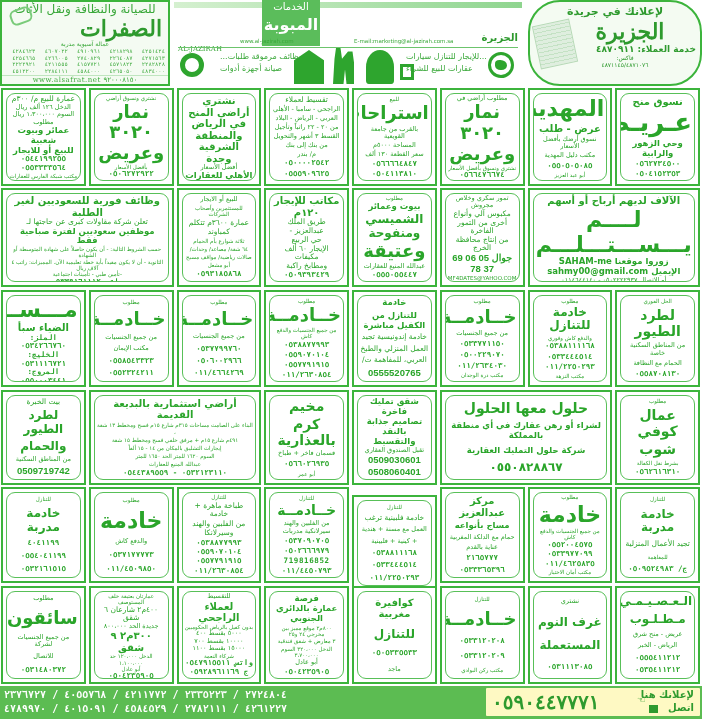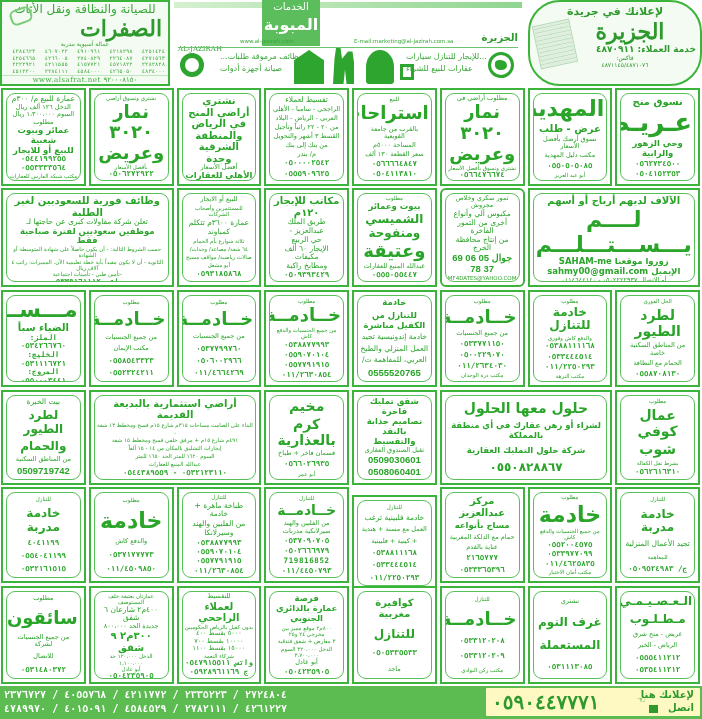--- a/index.html
+++ b/index.html
@@ -235,21 +235,21 @@
       </div>
       <div class="ad" style="left: 527.5px; width: 172.5px; top: 188px; height: 99px;">
         <div class="ad-inner">
           <div class="s10">الآلاف لديهم أرباح أو أسهم</div>
           <div class="s22">لــــم يـــســـتـــلـــم</div>
           <div class="s8">زوروا موقعنا SAHAM-me</div>
           <div class="s8">الإيميل sahmy00@gmail.com</div>
           <div class="s6">أو الاتصال ٠٥٠٢٢٢٢٩٣٧ - ٠١١٤٦٤٤١٤٠</div>
         </div>
       </div>
-      <div class="ad" style="left: 439.75px; width: 84.75px; top: 188px; height: 99px; border-radius: 6px;">
+      <div class="ad" style="left: 439.75px; width: 84.75px; top: 188px; height: 99px;">
         <div class="ad-inner">
           <div class="s6">تمور سكري وخلاص مجروش</div>
           <div class="s7">مكبوس آلي وأنواع</div>
           <div class="s7">أخرى من التمور الفاخرة</div>
           <div class="s7">من إنتاج محافظة الخرج</div>
           <div class="phl">جوال 05 06 69 37 78</div>
           <div class="s5">MF4DATES@YAHOO.COM</div>
         </div>
       </div>
       <div class="ad" style="left: 352px; width: 84.75px; top: 188px; height: 99px;">

